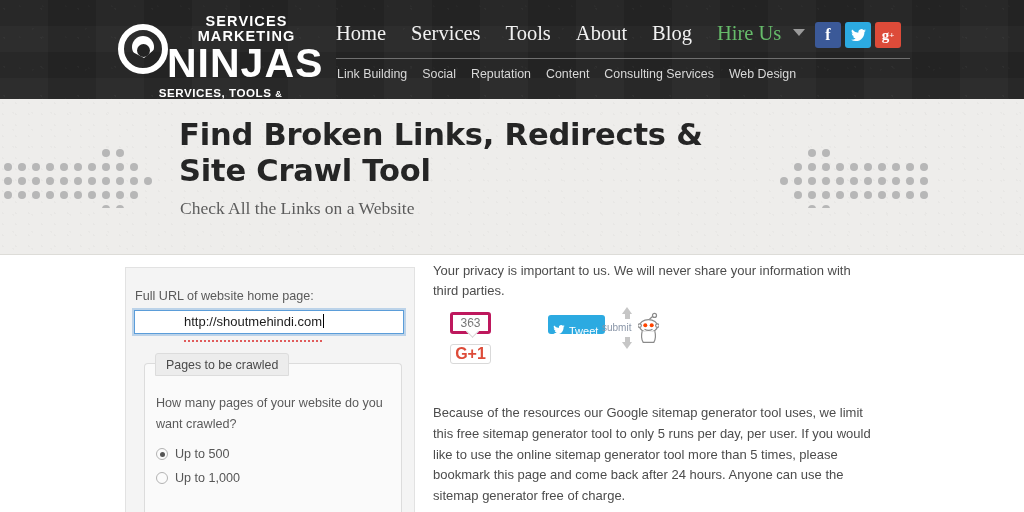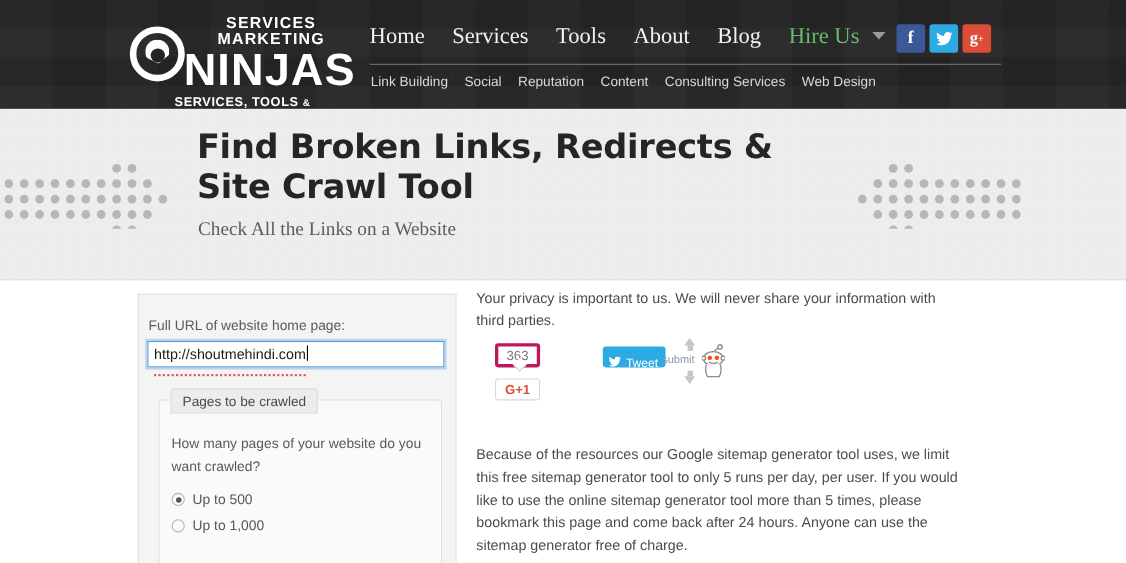--- a/index.html
+++ b/index.html
@@ -160,20 +160,21 @@
     border: 1px solid #5b9dd9;
     outline: 2px solid rgba(120,170,220,.45);
     background: #fff;
     font-size: 13px; color: #222; padding: 2px 5px;
     font-family: "Liberation Sans", sans-serif;
   }
   .url-text-wrap { position:absolute; left:14px; top:46px; font-size:13px; color:#1b1b1b; }
   .url-text {
     border-bottom: 2px dotted #e05b5b;
     padding-bottom: 11px;
+    margin-left: 44px;
   }
   .caret-bar {
     display:inline-block; width:1px; height:14px; background:#000;
     vertical-align:-2px; margin-left:1px;
   }
 
   .fieldset {
     position: absolute; left: 18px; top: 95px;
     width: 258px; height: 150px;
     border: 1px solid #dcdcdc; border-bottom: none;
@@ -224,21 +225,21 @@
   .gcount::after{
     content:""; position:absolute; left:15px; bottom:-5px;
     width:8px; height:8px; background:#fff;
     border-right:1px solid #d4d4d4; border-bottom:1px solid #d4d4d4;
     transform: rotate(45deg);
   }
   .gbtn {
     margin-top: 10px; width: 41px; height: 20px;
     border: 1px solid #d9d9d9; border-radius: 3px; background: #fff;
     display:flex; align-items:center; justify-content:center;
-    font-size: 12px; font-weight: bold; color: #dd4b39;
+    font-size: 16px; font-weight: bold; color: #dd4b39;
     font-family: "Liberation Sans", sans-serif;
   }
 
   .tweet-btn {
     position: absolute; left: 548px; top: 60px;
     height: 19px; padding: 12px 7px 0 5px; border-radius: 3px;
     background: #2caae1; color: #fff; font-size: 11px;
     display: flex; align-items: center; gap: 4px;
   }
   .tw-bird { font-size: 11px; }

